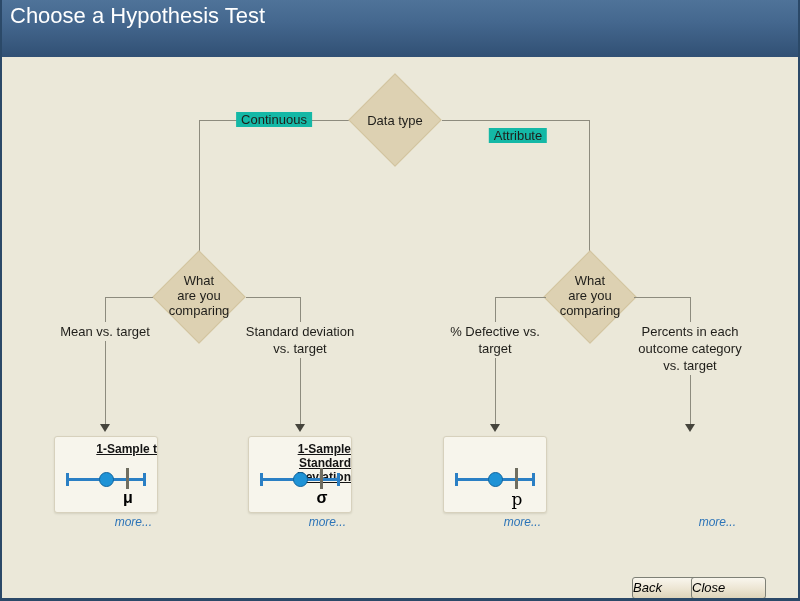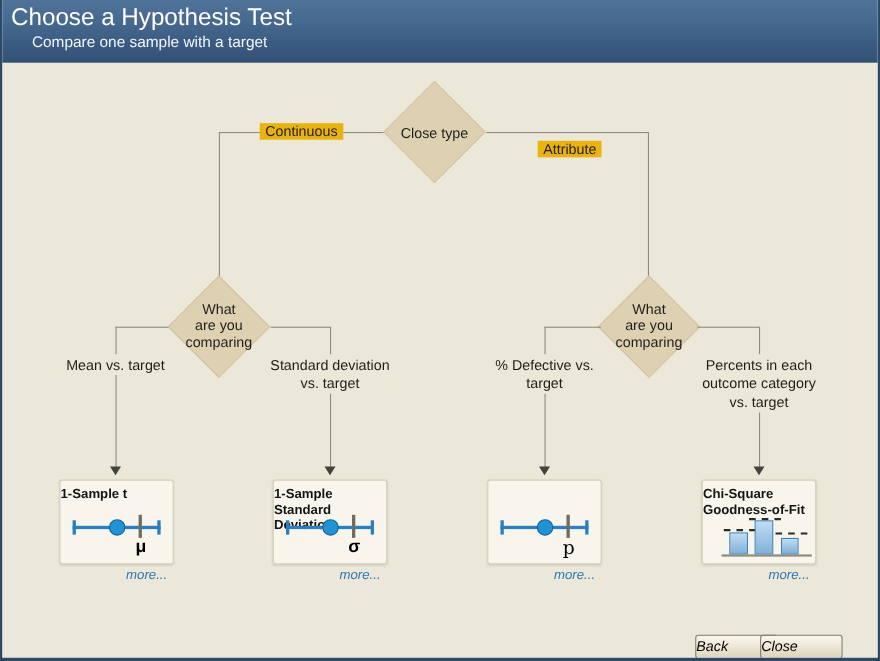--- a/index.html
+++ b/index.html
@@ -34,39 +34,39 @@
     background:#ddd1b2; border:1px solid #d2c49f;
     transform:rotate(45deg);
   }
   .diamond-text {
     position:absolute; text-align:center; font-size:13px; line-height:15px; color:#1f1e1a;
   }
 
   
   .line-label {
     position:absolute; transform:translateX(-50%);
-    background:#eab308; padding:0 5px;
+    background:#14b8a6; padding:0 5px;
     font-size:13px; color:#1f1e1a; white-space:nowrap;
   }
   .outcome-label {
     position:absolute; transform:translateX(-50%);
     background:#ebe8d9; padding:1px 3px;
     font-size:13px; line-height:17px; color:#1f1e1a; text-align:center;
   }
 
   
   .test-card {
     position:absolute; top:436px; width:104px; height:77px;
     background:#f7f5ec; border:1px solid #d7d1bd; border-radius:3px;
     box-shadow:0 1px 2px rgba(90,85,60,0.15);
     cursor:pointer;
   }
   .card-title {
-    padding-top:5px; text-align:left;
-    font-size:12px; font-weight:bold; line-height:14px; color:#141414;
+    padding-top:5px; text-align:right;
+    font-size:12px; font-weight:bold; line-height:14px; color:#141414;text-decoration:underline;
   }
   
   .interval-icon { position:absolute; left:0; right:0; top:28px; height:46px; }
   .iv-line { position:absolute; left:11px; right:11px; top:13px; height:3px; background:#2a7fc4; }
   .iv-cap-l { position:absolute; left:11px;  top:8px; width:3px; height:13px; background:#2a7fc4; }
   .iv-cap-r { position:absolute; right:11px; top:8px; width:3px; height:13px; background:#2a7fc4; }
   .iv-dot {
     position:absolute; left:44px; top:7px; width:15px; height:15px;
     background:#1f93d6; border:1px solid #10659f; border-radius:50%;
   }
@@ -108,32 +108,31 @@
     font-style:italic;
   }
 </style>
 </head>
 <body>
 
 <div id="dialog">
 
   <div id="hdr">
     <div id="hdr-title">Choose a Hypothesis Test</div>
-    <div id="hdr-sub">Compare one sample with a target</div>
   </div>
 
   <div class="h-line" style="left:197px; top:120px; width:150px;"></div>
   <div class="h-line" style="left:440px; top:120px; width:148px;"></div>
   <div class="v-line" style="left:197px; top:120px; height:134px;"></div>
   <div class="v-line" style="left:587px; top:120px; height:134px;"></div>
   <div class="line-label" style="left:272px; top:112px;">Continuous</div>
   <div class="line-label" style="left:516px; top:128px;">Attribute</div>
 
   <div class="diamond" style="left:360px; top:87px;"></div>
-  <div class="diamond-text" style="left:343px; top:113px; width:100px;">Close type</div>
+  <div class="diamond-text" style="left:343px; top:113px; width:100px;">Data type</div>
 
   <div class="diamond" style="left:164px; top:264px;"></div>
   <div class="diamond-text" style="left:147px; top:273px; width:100px;">
     <span>What</span><br>
     <span>are you</span><br>
     <span>comparing</span>
   </div>
   <div class="h-line" style="left:103px; top:297px; width:48px;"></div>
   <div class="h-line" style="left:244px; top:297px; width:54px;"></div>
 
@@ -191,30 +190,18 @@
       <div class="iv-cap-l"></div>
       <div class="iv-line"></div>
       <div class="iv-cap-r"></div>
       <div class="iv-dot"></div>
       <div class="iv-tick"></div>
       <div class="iv-symbol serif">p</div>
     </div>
   </div>
   <div class="more-link" style="left:443px;">more...</div>
 
-  <div class="test-card" style="left:636px;">
-    <div class="card-title">Chi-Square Goodness-of-Fit</div>
-    <div class="chi-icon">
-      <div class="chi-dash chi-dash1"></div>
-      <div class="chi-dash chi-dash2"></div>
-      <div class="chi-dash chi-dash3"></div>
-      <div class="chi-bar chi-bar1"></div>
-      <div class="chi-bar chi-bar2"></div>
-      <div class="chi-bar chi-bar3"></div>
-      <div class="chi-base"></div>
-    </div>
-  </div>
   <div class="more-link" style="left:638px;">more...</div>
 
   <button class="dlg-btn" style="left:630px;">Back</button>
   <button class="dlg-btn" style="left:689px;">Close</button>
 
 </div>
 
 </body></html>

